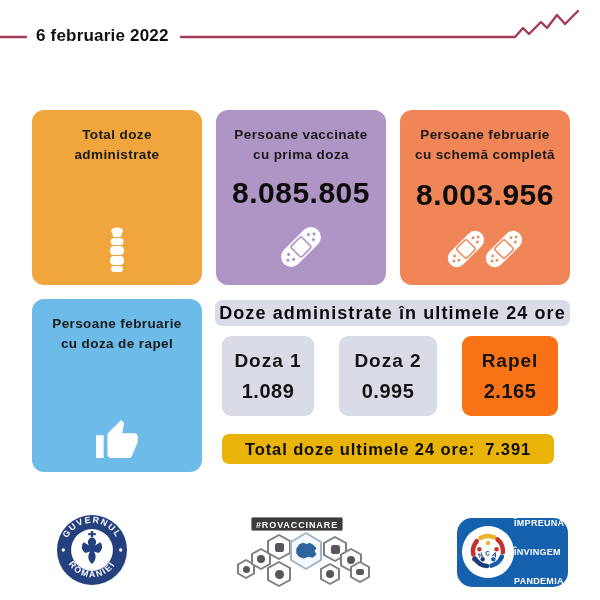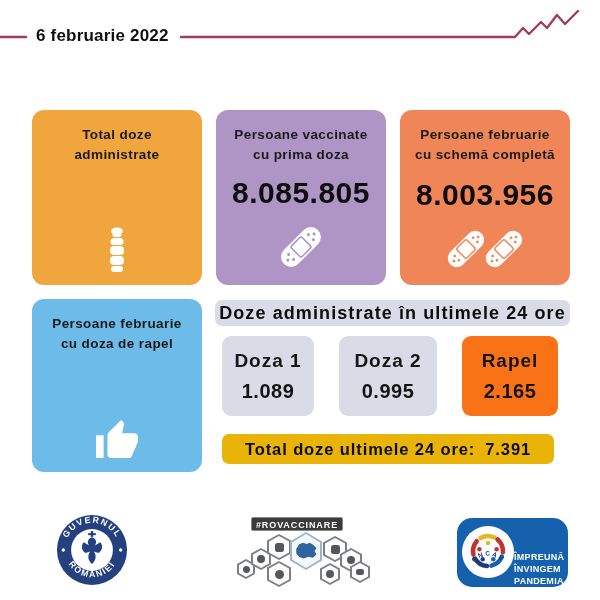--- a/index.html
+++ b/index.html
@@ -47,21 +47,21 @@
     clip-path:polygon(50% 0,100% 25%,100% 75%,50% 100%,0 75%,0 25%);background:#fdfdfd;}
   .hex .glyph{position:relative;z-index:1;width:9px;height:9px;border-radius:2.5px;background:#55575b;}
   .hex .glyph.round{border-radius:50%;}
   .hex-center{background:#9fb4c6;}
   .hex-center::before{background:#f4f8fb;}
   .hex-center svg{position:relative;z-index:1;}
   #cncav{position:absolute;left:457px;top:518px;width:111px;height:69px;background:#1561AE;
     border-radius:15px;}
   #cncav-emblem{position:absolute;left:3px;top:6px;}
   .cncav-slogan{position:absolute;left:57px;top:0;height:100%;display:flex;flex-direction:column;
-    justify-content:flex-end;gap:1px;color:#fff;font-size:9px;letter-spacing:0.3px;line-height:11px;}
+    justify-content:space-between;gap:1px;color:#fff;font-size:9px;letter-spacing:0.3px;line-height:11px;}
   .stroke-line{stroke:#A23E56;stroke-width:2.4;fill:none;stroke-linecap:round;stroke-linejoin:round;}
 </style>
 </head>
 <body>
 
 <div id="canvas">
 
   <svg id="topline" viewBox="0 0 600 60">
     <line class="stroke-line" x1="0" y1="37" x2="26" y2="37"></line>
     <path class="stroke-line" d="M181,37 H515 L523,28 L529,34 L541,22 L547,28 L557,15 L565,24 L578,11"></path>

